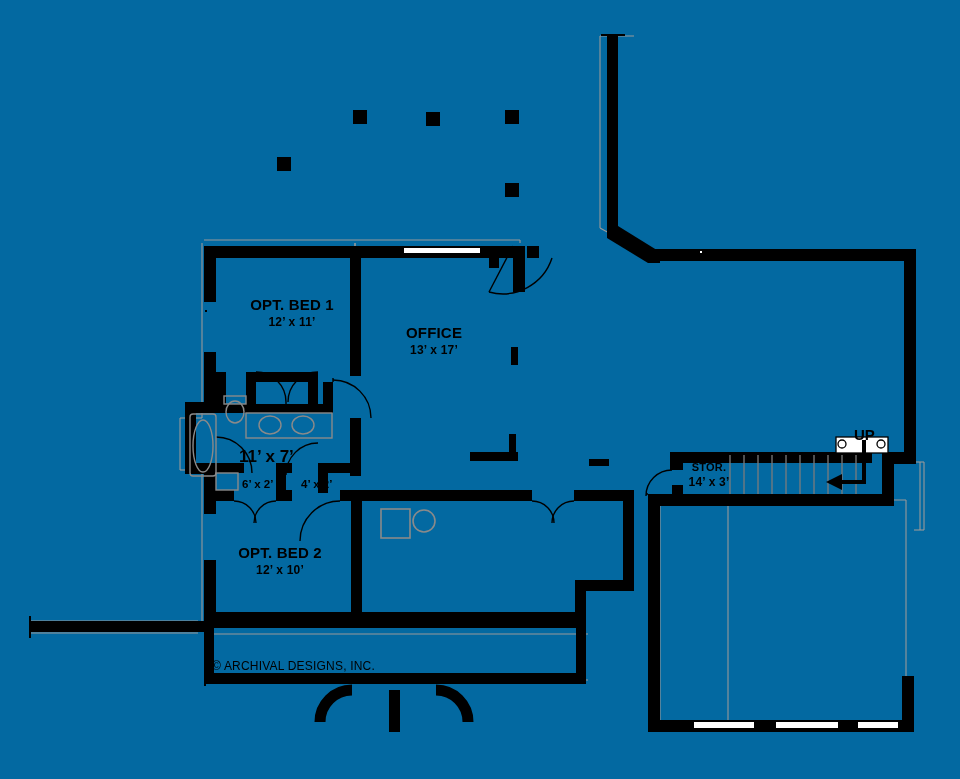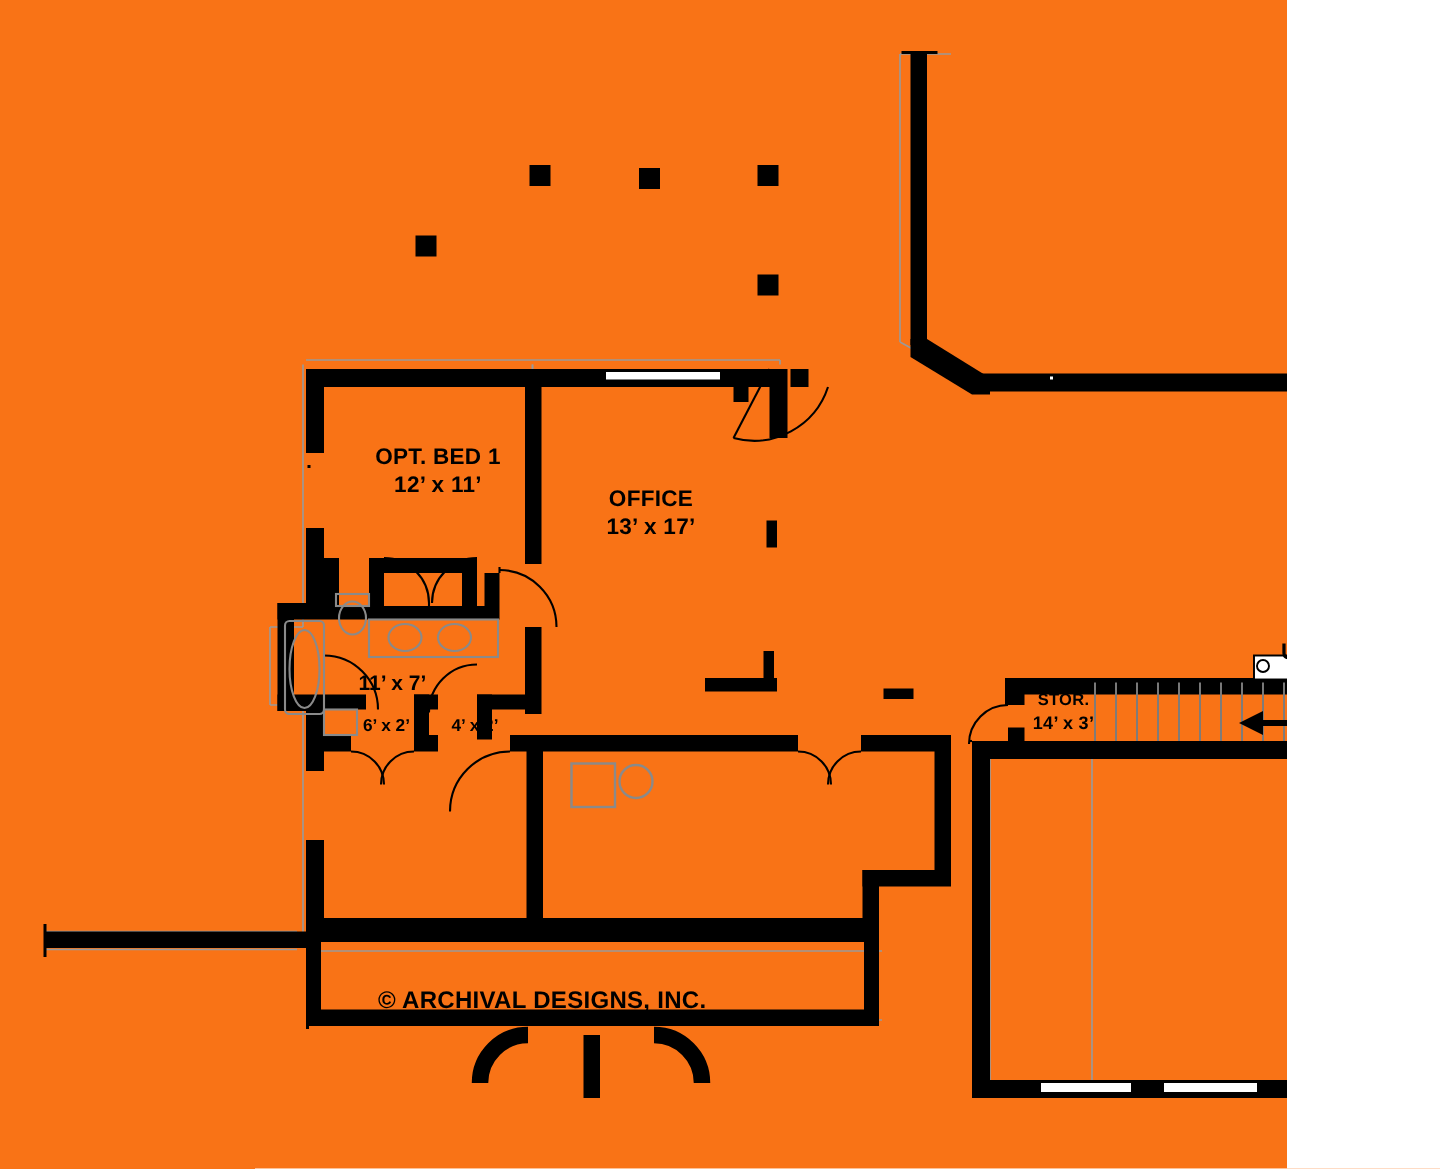--- a/index.html
+++ b/index.html
@@ -5,23 +5,23 @@
   html, body {
     margin: 0;
     padding: 0;
     background: #ffffff;
   }
   body {
     font-family: "Liberation Sans", sans-serif;
   }
   #floorplan-page {
     position: relative;
-    width: 858px;
+    width: 960px;
     height: 779px;
-    background: #f97316;
+    background: #0369a1;
     overflow: hidden;
   }
   #plan-svg {
     position: absolute;
     left: 0;
     top: 0;
     width: 960px;
     height: 779px;
     display: block;
   }
@@ -34,52 +34,51 @@
     white-space: nowrap;
     line-height: 1.25;
     letter-spacing: 0.2px;
   }
   .room-label .rl-name {
     display: block;
     font-size: 15px;
   }
   .room-label .rl-dims {
     display: block;
-    font-size: 15px;
+    font-size: 12px;
   }
   .room-label.small .rl-name { font-size: 11px; }
   .room-label.small .rl-dims { font-size: 12px; }
   .dim-label {
     position: absolute;
     font-family: "Liberation Sans", sans-serif;
     font-weight: bold;
-    font-size: 14px;
+    font-size: 17px;
     color: #000000;
     white-space: nowrap;
   }
   .dim-label.tiny { font-size: 11.5px; padding-left: 16px; }
   .tag-label {
     position: absolute;
     font-family: "Liberation Sans", sans-serif;
     font-weight: bold;
     font-size: 15px;
     color: #000000;
     white-space: nowrap;
   }
   #copyright-text {
     position: absolute;
     left: 212px;
     top: 659px;
     font-family: "Liberation Sans", sans-serif;
-    font-size: 16px;
-    font-weight: bold;
+    font-size: 12px;
+    font-weight: normal;
     color: #000000;
     white-space: nowrap;
     letter-spacing: 0.2px;
-    margin-left: 40px;
   }
 </style>
 </head>
 <body>
 
 <div id="floorplan-page">
 
   <svg id="plan-svg" viewBox="0 0 960 779">
 
     <g fill="none" stroke="#9a9a9a" stroke-width="1.1">
@@ -324,20 +323,24 @@
     <span class="rl-name">OPT. BED 1</span>
     <span class="rl-dims">12’ x 11’</span>
   </div>
 
   <div class="room-label" style="left:434px; top:324px; transform:translate(-50%,0);">
     <span class="rl-name">OFFICE</span>
     <span class="rl-dims">13’ x 17’</span>
   </div>
 
 
+  <div class="room-label" style="left:280px; top:544px; transform:translate(-50%,0);">
+    <span class="rl-name">OPT. BED 2</span>
+    <span class="rl-dims">12’ x 10’</span>
+  </div>
 
 
   <div class="room-label small" style="left:709px; top:461px; transform:translate(-50%,0);">
     <span class="rl-name">STOR.</span>
     <span class="rl-dims">14’ x 3’</span>
   </div>
 
   <div class="dim-label" style="left:239px; top:447px;">11’ x 7’</div>
 
   <div class="dim-label tiny" style="left:226px; top:478px;">6’ x 2’</div>

